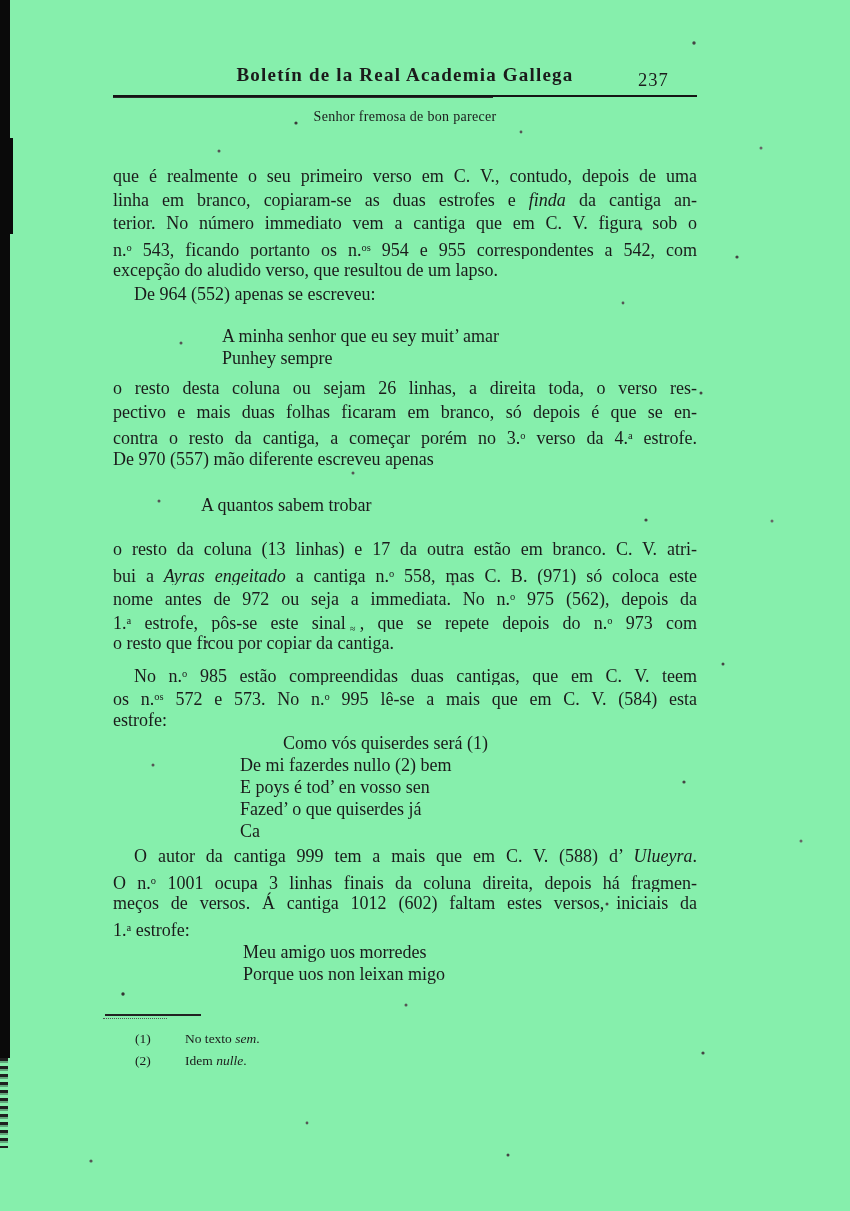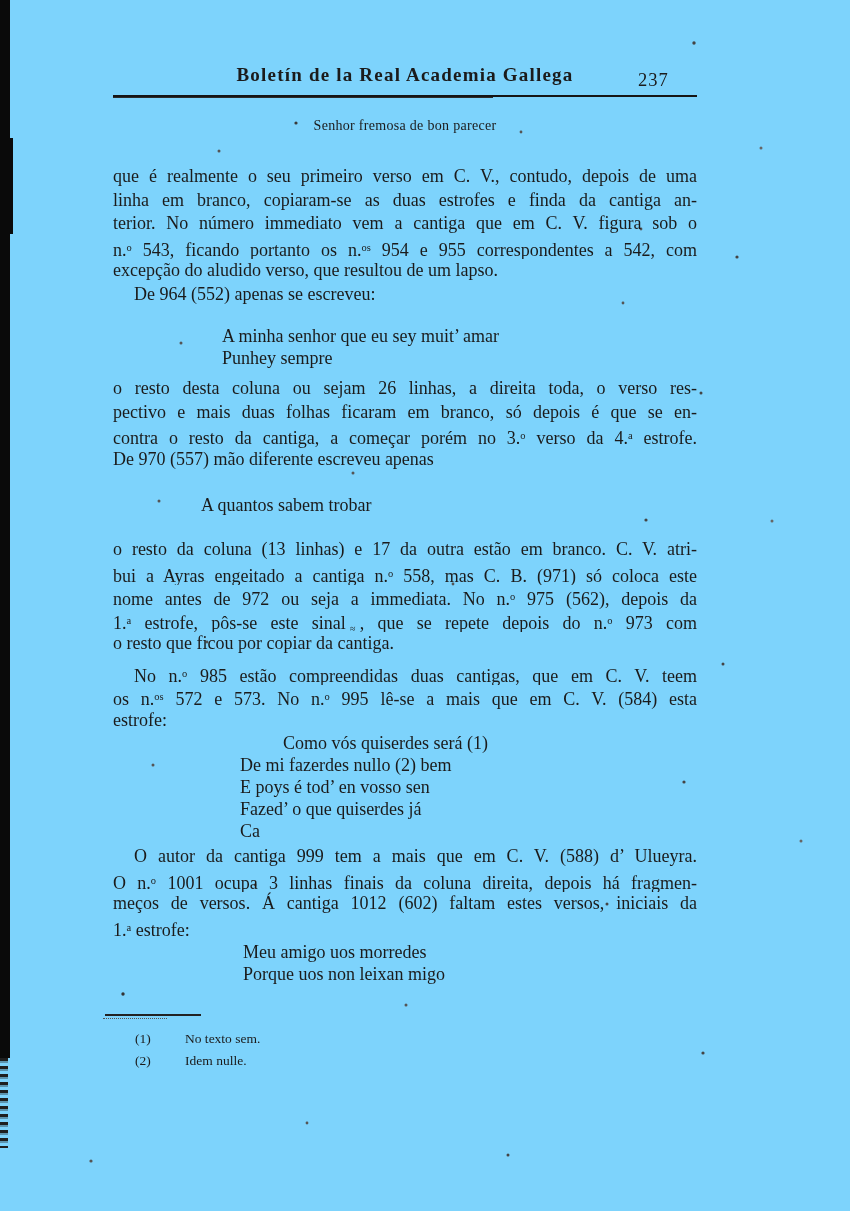--- a/index.html
+++ b/index.html
@@ -1,20 +1,20 @@
 <!DOCTYPE html>
 <html><head>
 <meta charset="utf-8">
 <style>
   html,body{margin:0;padding:0;background:#e9e7e2;}
   .page{
     position:relative;
     width:850px;height:1211px;
     margin:0 auto;
-    background:#7dd3fc;
+    background:#86efac;
     color:#1b1b1b;
     font-family:"Liberation Serif","DejaVu Serif",serif;
     overflow:hidden;
   }
   
   .header-title{
     position:absolute;left:113px;top:64px;width:584px;
     text-align:center;font-size:19px;font-weight:bold;letter-spacing:1.2px;
     white-space:nowrap;
   }
@@ -23,32 +23,32 @@
     font-size:18.5px;letter-spacing:1px;
   }
   .rule{
     position:absolute;left:113px;top:95px;width:584px;height:2px;
     background:#151515;
   }
   .rule::before{
     content:"";position:absolute;left:0;top:2px;width:380px;height:1px;background:#2a2a2a;
   }
   .epigraph{
-    position:absolute;left:113px;top:118px;width:584px;
+    position:absolute;left:113px;top:109px;width:584px;
     text-align:center;font-size:14px;letter-spacing:.3px;
   }
   
   #content{position:absolute;left:113px;top:0;width:584px;}
   .block.p{font-size:18px;line-height:23.5px;}
   .block.p .line{text-align:justify;text-align-last:justify;overflow:hidden;max-height:23.5px;}
   .block.p .line.last{text-align-last:left;}
   .line.indent{text-indent:21px;}
   .block.verse{font-size:18px;line-height:22px;}
   .block.verse .line{white-space:nowrap;}
-  .it{}
+  .it{font-style:italic;}
   .sup{font-size:10.5px;vertical-align:5px;}
   .sinal{
     display:inline-flex;flex-direction:column;align-items:center;
     vertical-align:-3px;margin:0 3px;line-height:0;
   }
   .sinal-top{font-size:10px;line-height:7px;}
   .sinal-bot{font-size:14px;line-height:12px;font-weight:bold;}
   
   .fn-divider{
     position:absolute;left:105px;top:1014px;width:96px;height:0;

